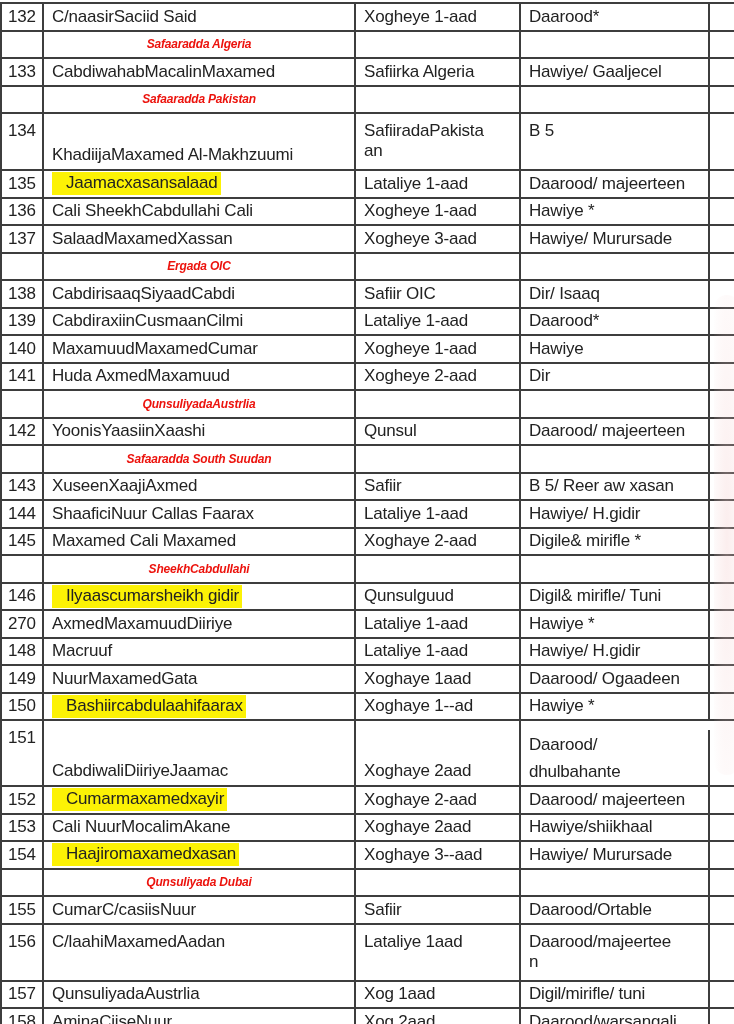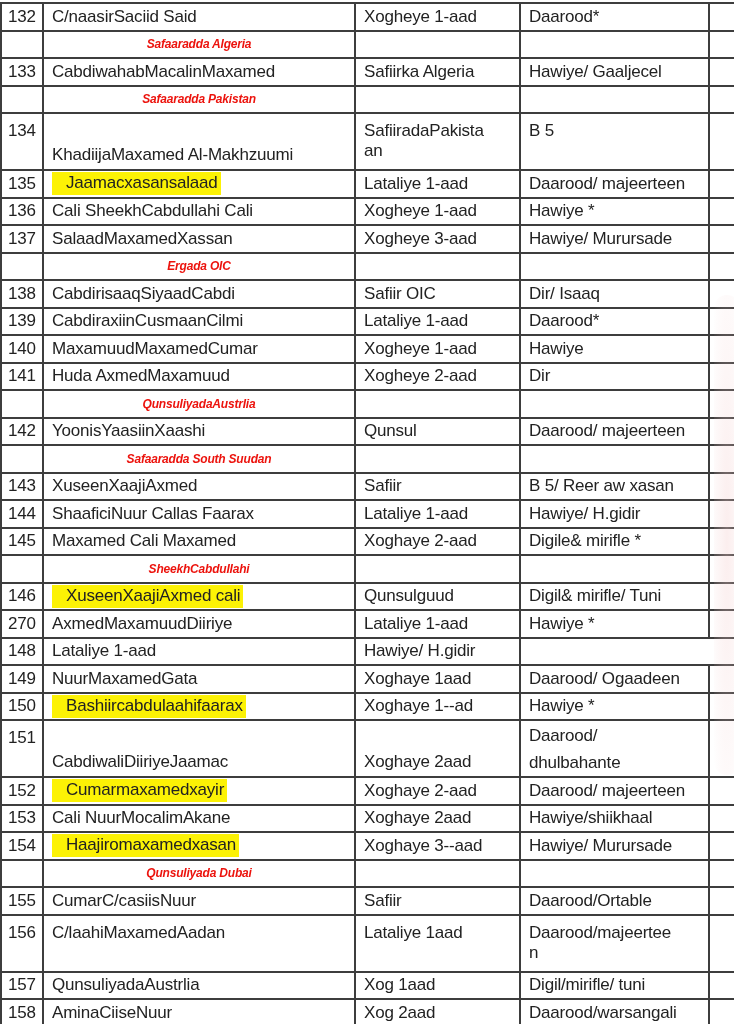--- a/index.html
+++ b/index.html
@@ -29,21 +29,21 @@
     font-size:17px;line-height:20px;letter-spacing:-0.2px;
     white-space:pre-line;overflow:hidden;
   }
   .c.num{justify-content:center;border-left:2px solid var(--border);border-right:2px solid var(--border);}
   .c.name{padding-left:8px;border-right:2px solid var(--border);}
   .c.pos{padding-left:8px;border-right:2px solid var(--border);}
   .c.clan{padding-left:8px;border-right:2px solid var(--border);}
   .c.sliver{border:none;}
   .tall .c{align-items:flex-start;padding-top:7px;}
   .tall .c.bottom{align-items:flex-end;padding-bottom:4px;padding-top:0;}
-  .tall .c.clan.spread{line-height:27px;padding-top:1px;}
+  .tall .c.clan.spread{line-height:27px;padding-top:1px;margin-top:9px;}
   .section .c.name{justify-content:center;padding-left:0;}
   .section-title{
     color:var(--section-red);font-weight:bold;font-style:italic;
     font-size:12px;letter-spacing:-0.2px;
   }
   .hl{background:var(--highlight-yellow);padding:1px 3px 2px 14px;}
   .scan-artifact{
     position:absolute;right:-6px;top:295px;width:26px;height:480px;
     background:radial-gradient(ellipse at center,rgba(244,205,205,0.35),rgba(244,205,205,0));
     border-radius:14px;pointer-events:none;
@@ -190,34 +190,35 @@
       </div>
       <div class="row section">
         <div class="c num"></div>
         <div class="c name"><span class="section-title">SheekhCabdullahi</span></div>
         <div class="c pos"></div>
         <div class="c clan"></div>
         <div class="c sliver"></div>
       </div>
       <div class="row data">
         <div class="c num">146</div>
-        <div class="c name"><span class="hl">XuseenXaajiAxmed cali</span></div>
+        <div class="c name"><span class="hl">Ilyaascumarsheikh gidir</span></div>
         <div class="c pos">Qunsulguud</div>
         <div class="c clan">Digil&amp; mirifle/ Tuni</div>
         <div class="c sliver"></div>
       </div>
       <div class="row data">
         <div class="c num">270</div>
         <div class="c name">AxmedMaxamuudDiiriye</div>
         <div class="c pos">Lataliye 1-aad</div>
         <div class="c clan">Hawiye *</div>
         <div class="c sliver"></div>
       </div>
       <div class="row data">
         <div class="c num">148</div>
+        <div class="c name">Macruuf</div>
         <div class="c pos">Lataliye 1-aad</div>
         <div class="c clan">Hawiye/ H.gidir</div>
         <div class="c sliver"></div>
       </div>
       <div class="row data">
         <div class="c num">149</div>
         <div class="c name">NuurMaxamedGata</div>
         <div class="c pos">Xoghaye 1aad</div>
         <div class="c clan">Daarood/ Ogaadeen</div>
         <div class="c sliver"></div>

